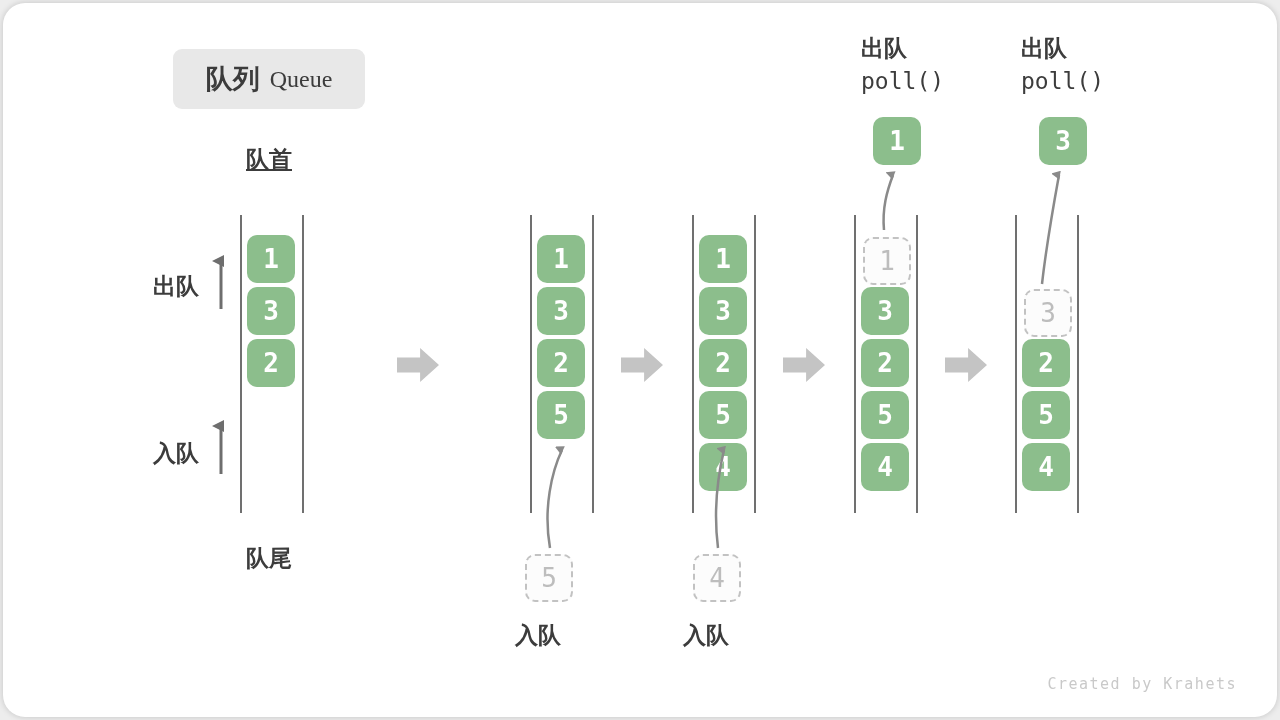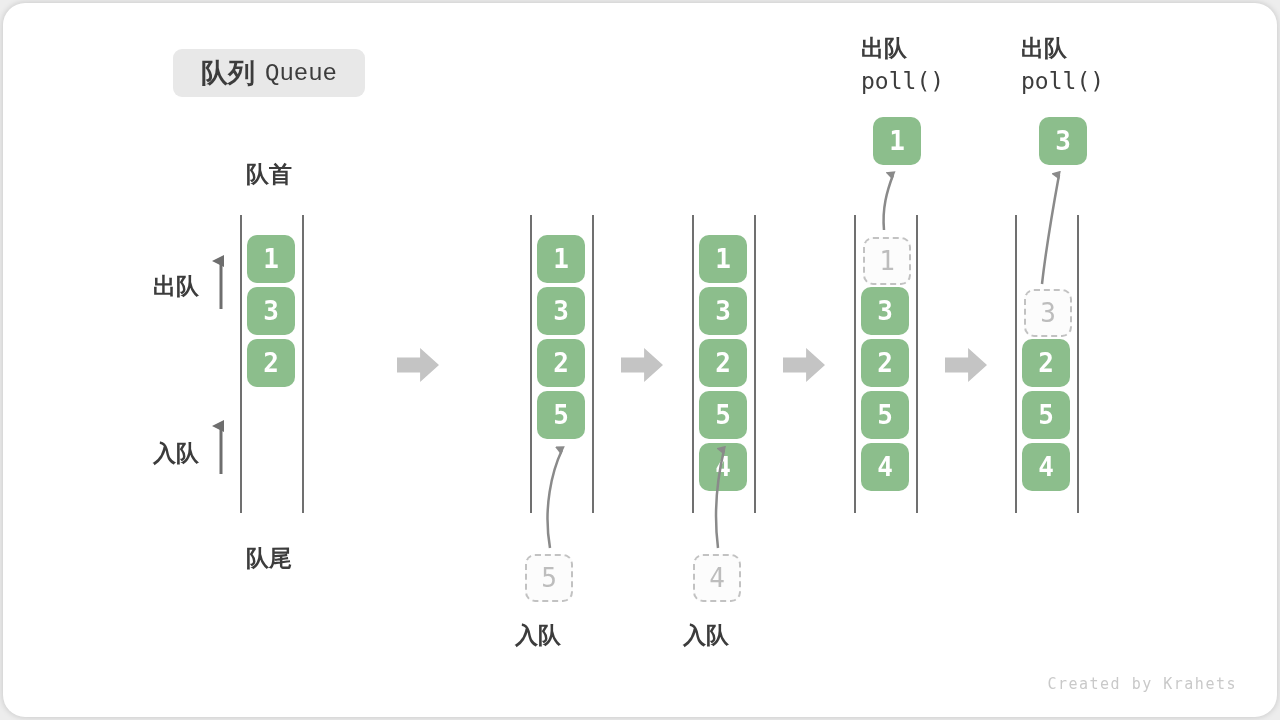--- a/index.html
+++ b/index.html
@@ -8,26 +8,26 @@
     font-family:"Liberation Sans",sans-serif;overflow:hidden;
   }
   .card{
     position:absolute;left:3px;top:3px;width:1274px;height:714px;
     background:#ffffff;border-radius:22px;
     box-shadow:0 0 6px rgba(0,0,0,0.18);
   }
   .abs{position:absolute;}
   
   .title-box{
-    position:absolute;left:170px;top:46px;width:192px;height:48px;
+    position:absolute;left:170px;top:46px;width:192px;height:60px;
     background:#e8e8e8;border-radius:9px;
     display:flex;align-items:center;justify-content:center;gap:10px;
   }
   .title-zh{font-size:27px;font-weight:bold;color:#3c3c3c;}
-  .title-en{font-family:Liberation Mono, monospace;font-size:24px;color:#3c3c3c;}
+  .title-en{font-family:Liberation Serif, serif;font-size:24px;color:#3c3c3c;}
   
   .cjk-label{font-size:23px;font-weight:bold;color:#3c3c3c;white-space:nowrap;}
   
   .vline{position:absolute;top:212px;width:1.5px;height:298px;background:#707070;}
   
   .qbox{
     position:absolute;width:48px;height:48px;border-radius:10px;
     background:#8cbe8c;color:#ffffff;
     font-family:"DejaVu Sans Mono",monospace;font-size:26px;font-weight:bold;
     display:flex;align-items:center;justify-content:center;
@@ -58,21 +58,21 @@
 </head>
 <body>
 
 <div class="card">
 
   <div class="title-box">
     <span class="title-zh">队列</span>
     <span class="title-en">Queue</span>
   </div>
 
-  <div class="abs cjk-label" style="left:243px;top:156px;">队首</div>
+  <div class="abs cjk-label" style="left:243px;top:141px;text-decoration:underline;">队首</div>
   <div class="abs cjk-label" style="left:243px;top:540px;">队尾</div>
 
   <div class="abs cjk-label" style="left:150px;top:268px;">出队</div>
   <div class="abs cjk-label" style="left:150px;top:435px;">入队</div>
 
   <div class="vline" style="left:237px;"></div>
   <div class="vline" style="left:299px;"></div>
   <div class="vline" style="left:527px;"></div>
   <div class="vline" style="left:589px;"></div>
   <div class="vline" style="left:689px;"></div>

